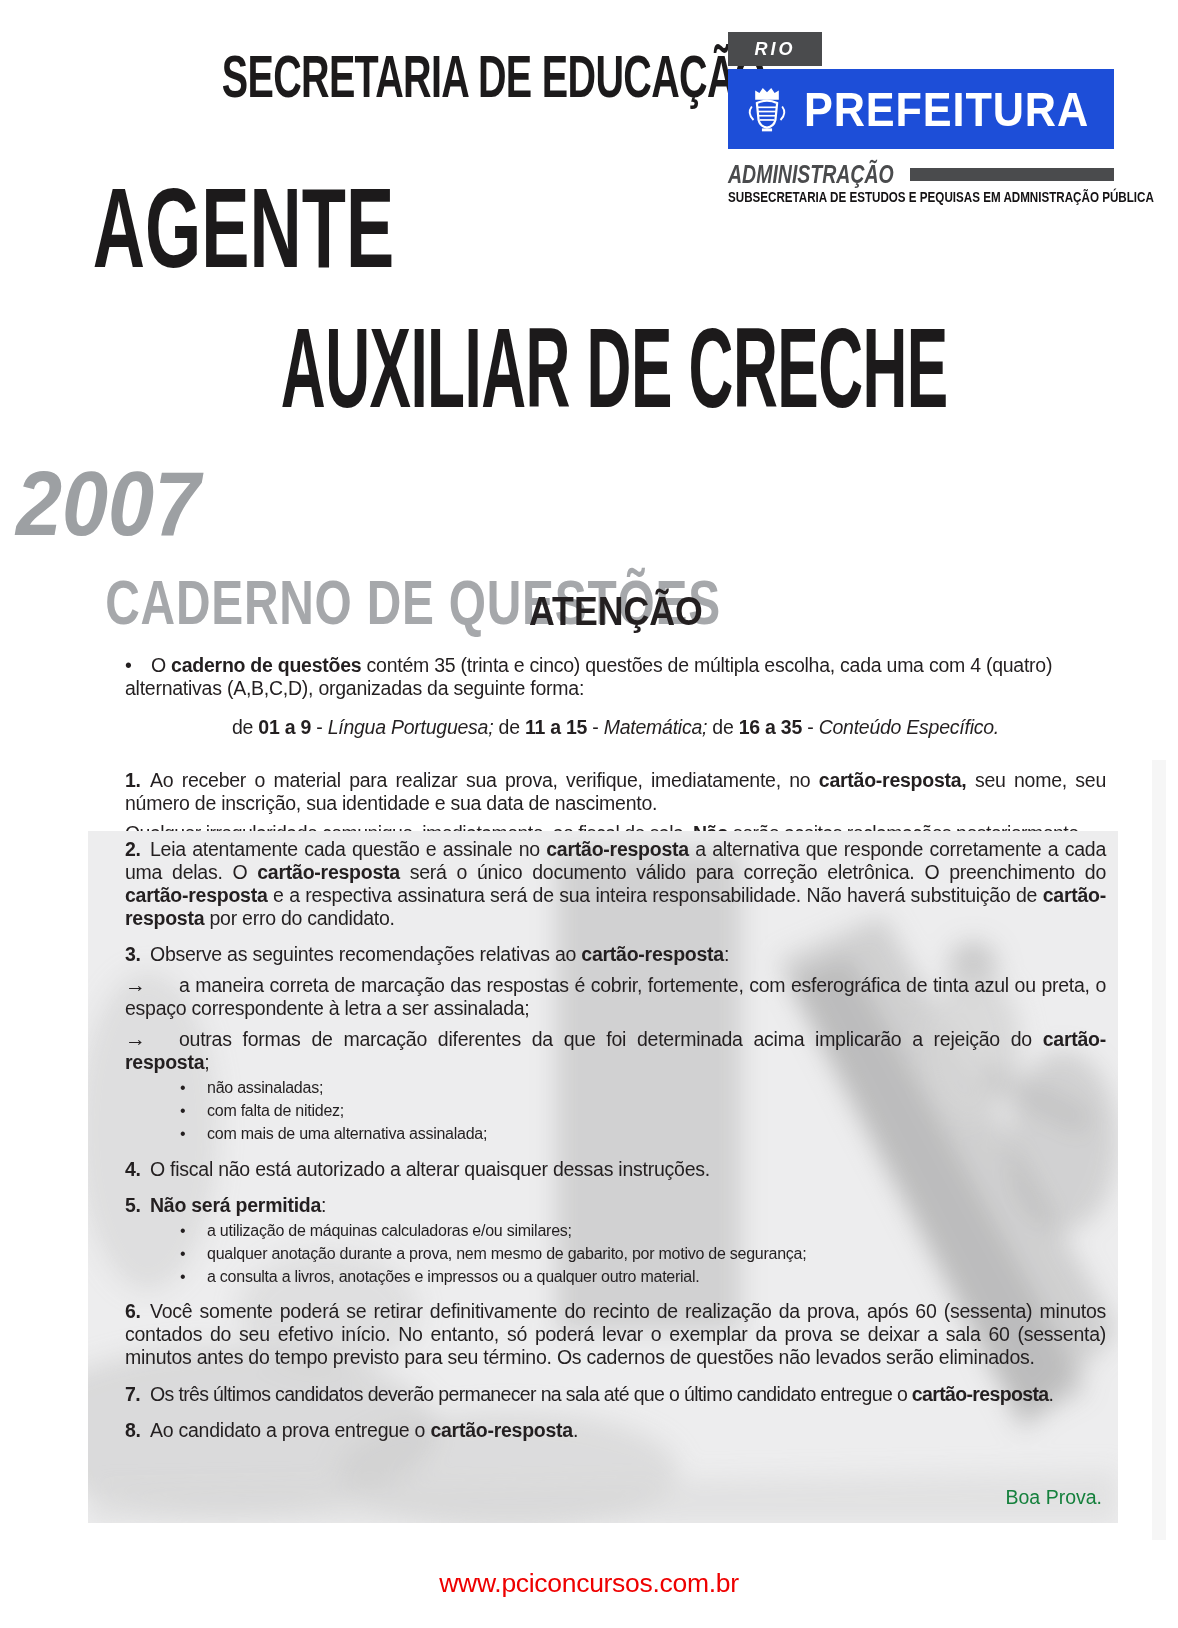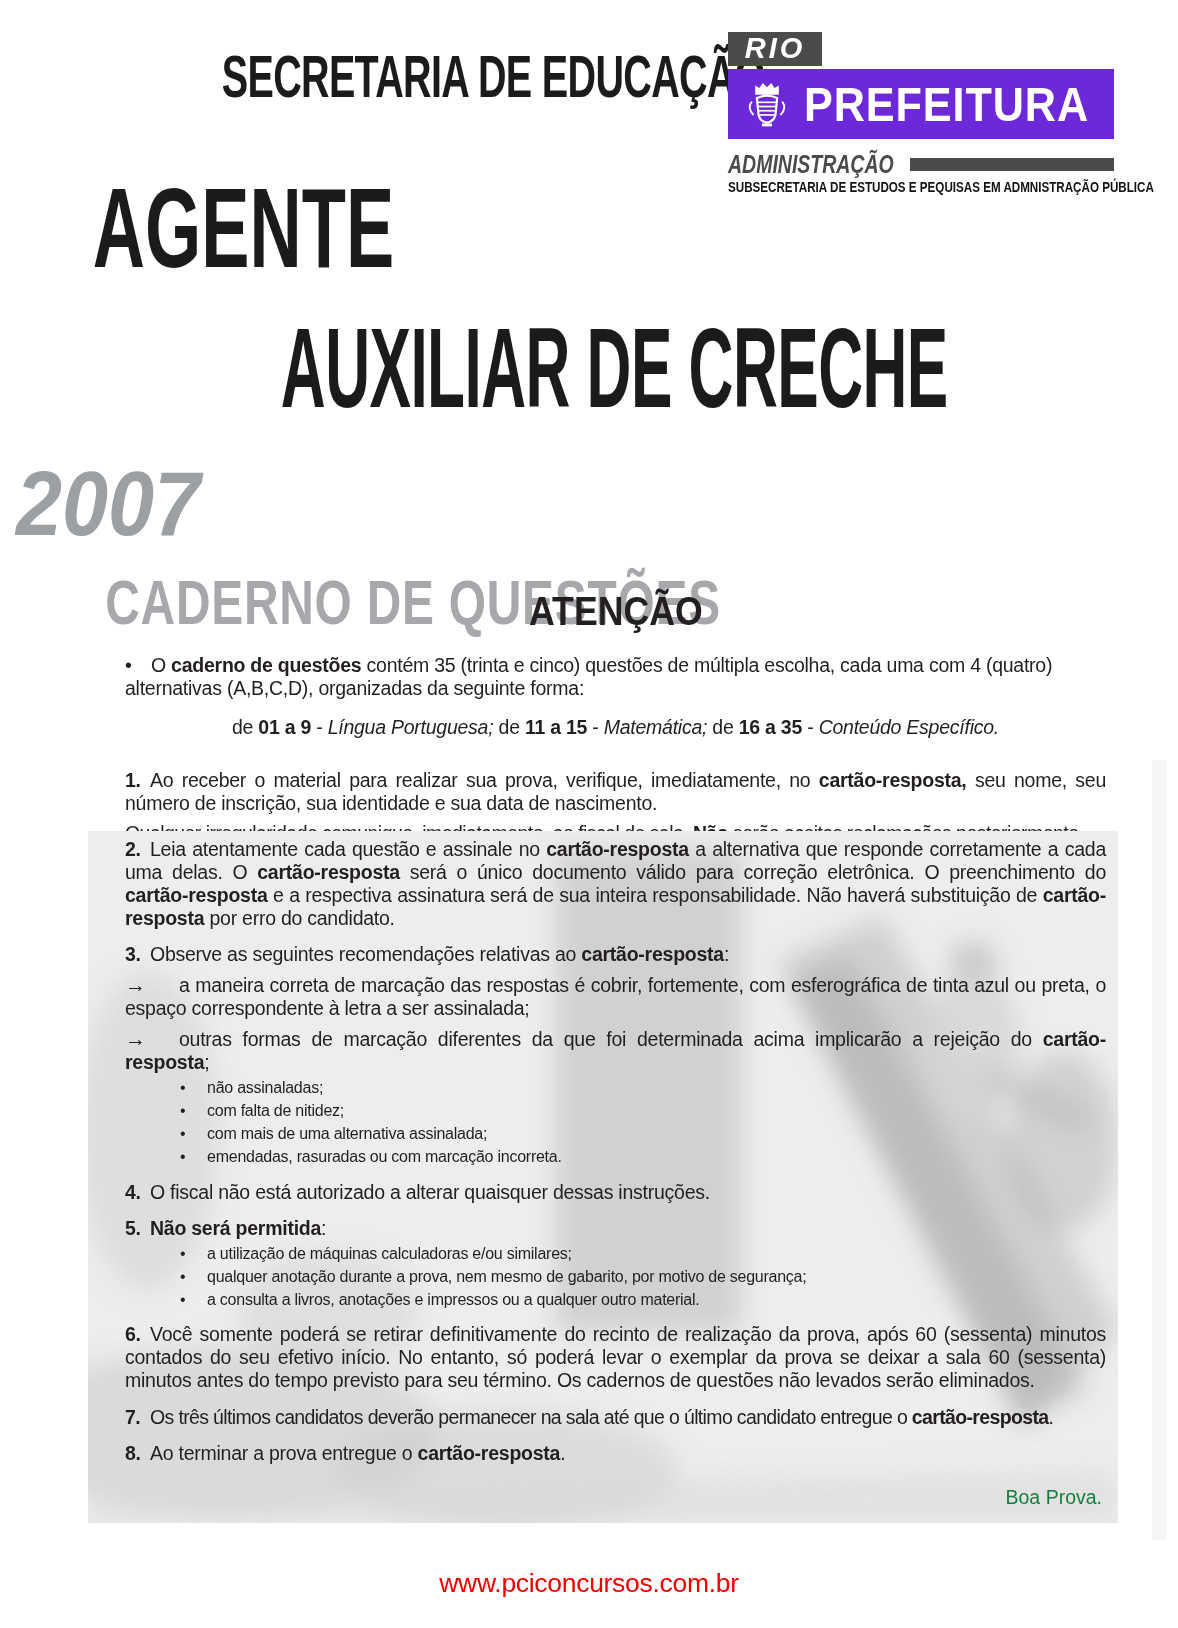--- a/index.html
+++ b/index.html
@@ -13,23 +13,23 @@
 
   
   .hdr-left{position:absolute;left:88px;top:50px;width:610px;text-align:center;}
   .hdr1{line-height:54px;}
   .hdr1 .cond{--sx:.67;font-size:59px;font-weight:bold;letter-spacing:-1px;color:#1c1a1b;}
   .hdr2{line-height:48px;margin-top:6px;}
   .hdr2 .cond{--sx:.70;font-size:52px;font-weight:bold;word-spacing:14px;letter-spacing:-.5px;color:#1c1a1b;}
 
   
   .logo{position:absolute;left:728px;top:32px;width:386px;}
-  .rio-box{width:94px;height:34px;background:#4a4b4d;color:#fff;display:flex;align-items:flex-start;
-           justify-content:center;font-weight:bold;font-style:italic;font-size:29px;letter-spacing:3px;margin-bottom:3px;}
-  .pref-box{width:386px;height:70px;background:#6d28d9;display:flex;align-items:center;box-sizing:border-box;padding-left:12px;}
+  .rio-box{width:94px;height:34px;background:#4a4b4d;color:#fff;display:flex;align-items:center;
+           justify-content:center;font-weight:bold;font-style:italic;font-size:18px;letter-spacing:3px;margin-bottom:3px;}
+  .pref-box{width:386px;height:80px;background:#1d4ed8;display:flex;align-items:center;box-sizing:border-box;padding-left:12px;}
   .crest{flex:0 0 auto;margin-right:10px;}
   .pref-text{--sx:.9;color:#fff;font-weight:bold;font-size:48px;letter-spacing:1px;}
   .admin-row{display:flex;align-items:center;margin-top:15px;height:20px;text-align:right;}
   .admin-wrap{display:inline-block;width:178px;overflow:visible;}
   .admin-text{--sx:.78;color:#4a4b4d;font-weight:bold;font-style:italic;font-size:25px;}
   .admin-bar{flex:1;height:13px;background:#4a4b4d;margin-left:4px;}
   .subsec{margin-top:4px;}
   .subsec .cond-l{--sx:.75;font-size:15.5px;font-weight:bold;color:#141213;letter-spacing:0;}
 
   
@@ -157,38 +157,37 @@
 
       <p class="para just m-arrow"><span class="arrow">→</span><span><span>a maneira correta de marcação das respostas é cobrir, fortemente, com esferográfica de tinta azul ou preta, o espaço correspondente à letra a ser assinalada;</span></span></p>
 
       <p class="para just m-arrow"><span class="arrow">→</span><span><span>outras formas de marcação diferentes da que foi determinada acima implicarão a rejeição do </span><span class="b">cartão-resposta</span><span>;</span></span></p>
 
 
       <ul class="blist">
         <li><span class="blt">•</span><span>não assinaladas;</span></li>
         <li><span class="blt">•</span><span>com falta de nitidez;</span></li>
         <li><span class="blt">•</span><span>com mais de uma alternativa assinalada;</span></li>
-        <li><span class="blt">•</span><span>emendadas, rasuradas ou com marcação incorreta.</span></li>
       </ul>
 
       <p class="para m-item"><span class="num">4.</span><span><span>O fiscal não está autorizado a alterar quaisquer dessas instruções.</span></span></p>
 
       <p class="para m-item"><span class="num">5.</span><span><span class="b">Não será permitida</span><span>:</span></span></p>
 
       <ul class="blist">
         <li><span class="blt">•</span><span>a utilização de máquinas calculadoras e/ou similares;</span></li>
         <li><span class="blt">•</span><span>qualquer anotação durante a prova, nem mesmo de gabarito, por motivo de segurança;</span></li>
         <li><span class="blt">•</span><span>a consulta a livros, anotações e impressos ou a qualquer outro material.</span></li>
       </ul>
 
       <p class="para just m6"><span class="num">6.</span><span><span>Você somente poderá se retirar definitivamente do recinto de realização da prova, após 60 (sessenta) minutos contados do seu efetivo início. No entanto, só poderá levar o exemplar da prova se deixar a sala 60 (sessenta) minutos antes do tempo previsto para seu término. Os cadernos de questões não levados serão eliminados.</span></span></p>
 
       <p class="para m7"><span class="num">7.</span><span><span>Os três últimos candidatos deverão permanecer na sala até que o último candidato entregue o </span><span class="b">cartão-resposta</span><span>.</span></span></p>
 
-      <p class="para m8"><span class="num">8.</span><span><span>Ao terminar a prova entregue o </span><span class="b">cartão-resposta</span><span>.</span></span></p>
+      <p class="para m8"><span class="num">8.</span><span><span>Ao candidato a prova entregue o </span><span class="b">cartão-resposta</span><span>.</span></span></p>
     </div>
 
     <div class="closing">Boa Prova.</div>
   </section>
 
   <div class="scan-strip"></div>
 
   <div class="foot">
     <a href="#" class="url">www.pciconcursos.com.br</a>
   </div>

